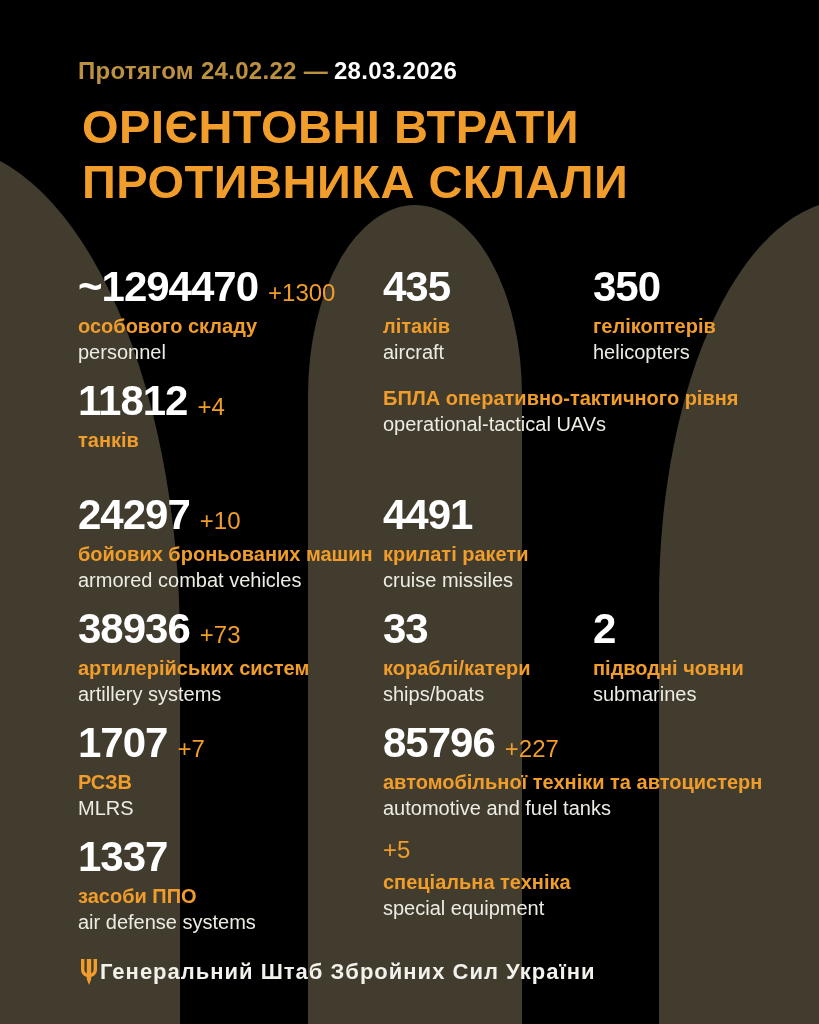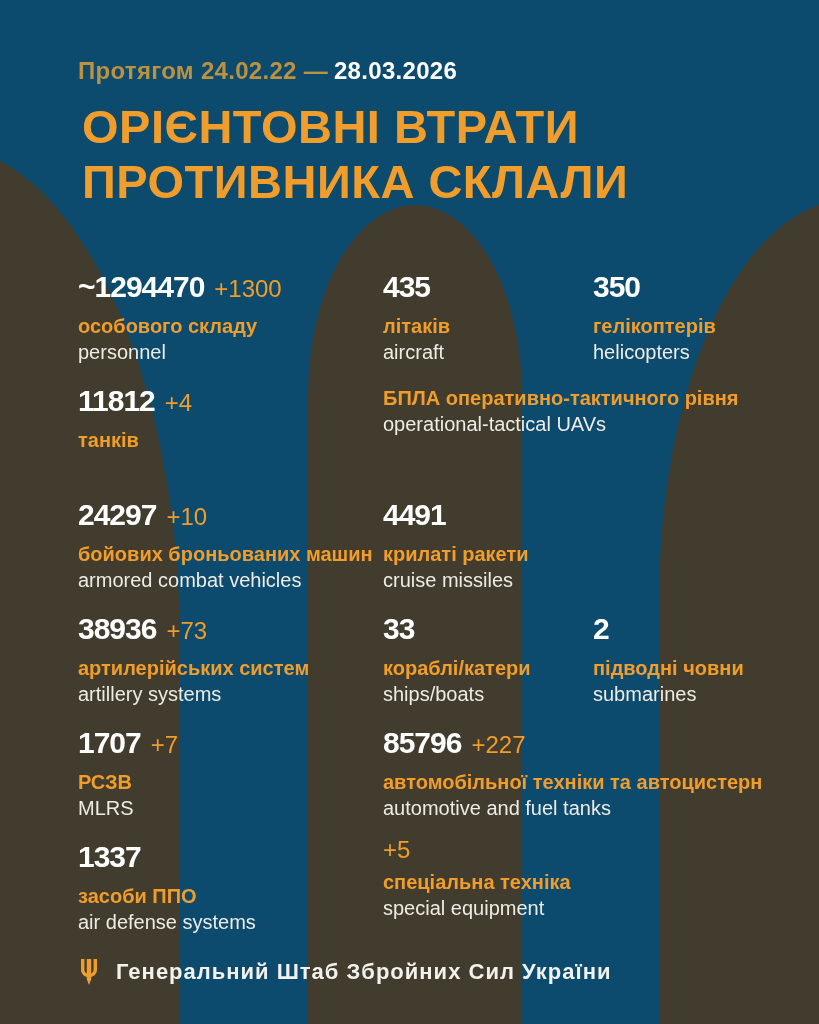--- a/index.html
+++ b/index.html
@@ -1,20 +1,20 @@
 <!DOCTYPE html>
 <html><head>
 <meta charset="utf-8">
 <style>
   html,body{margin:0;padding:0;background:#2e2a20;}
   .poster{
     position:relative;
     width:819px;height:1024px;
     margin:0 auto;
-    background:#0c4a6e;
+    background:#000000;
     overflow:hidden;
     font-family:"Liberation Sans","DejaVu Sans",sans-serif;
     box-sizing:border-box;
     padding:56px 44px 0 78px;
   }
   
   .shell{position:absolute;background:#413C2E;}
   .shell-left{left:-300px;top:145px;width:480px;height:900px;border-radius:240px 240px 0 0 / 500px 500px 0 0;}
   .shell-mid{left:308px;top:205px;width:214px;height:830px;border-radius:107px 107px 0 0 / 190px 190px 0 0;}
   .shell-right{left:659px;top:200px;width:380px;height:840px;border-radius:190px 190px 0 0 / 400px 400px 0 0;}
@@ -31,26 +31,26 @@
     margin-top:57px;
     display:grid;
     grid-template-columns:305px 210px 1fr;
     grid-auto-rows:114px;
   }
   .stat{overflow:visible;}
   .c1{grid-column:1}.c2{grid-column:2}.c3{grid-column:3}
   .w2{grid-column:2 / span 2}
   .r1{grid-row:1}.r2{grid-row:2}.r3{grid-row:3}.r4{grid-row:4}.r5{grid-row:5}.r6{grid-row:6}
   .num-row{display:flex;align-items:baseline;gap:10px;white-space:nowrap;}
-  .num{font-size:30px;line-height:42px;font-weight:bold;color:#FFFFFF;letter-spacing:-1px;}
+  .num{font-size:42px;line-height:42px;font-weight:bold;color:#FFFFFF;letter-spacing:-1px;}
   .delta{font-size:24px;font-weight:normal;color:#F09D2B;letter-spacing:0;}
   .delta:empty{display:none;}
   .lua{margin-top:6px;font-size:20px;line-height:24px;font-weight:bold;color:#F09D2B;white-space:nowrap;}
   .len{margin-top:2px;font-size:20px;line-height:24px;color:#EDECE4;white-space:nowrap;}
-  .footer{display:flex;align-items:center;gap:16px;margin-top:8px;}
+  .footer{display:flex;align-items:center;gap:0;margin-top:8px;}
   .trident{width:22px;height:28px;flex:0 0 auto;}
   .org{font-size:22px;color:#F2F1EB;letter-spacing:1px;font-weight:bold;}
 </style>
 </head>
 <body>
 
 <div class="poster">
   <div class="shell shell-left"></div>
   <div class="shell shell-mid"></div>
   <div class="shell shell-right"></div>

